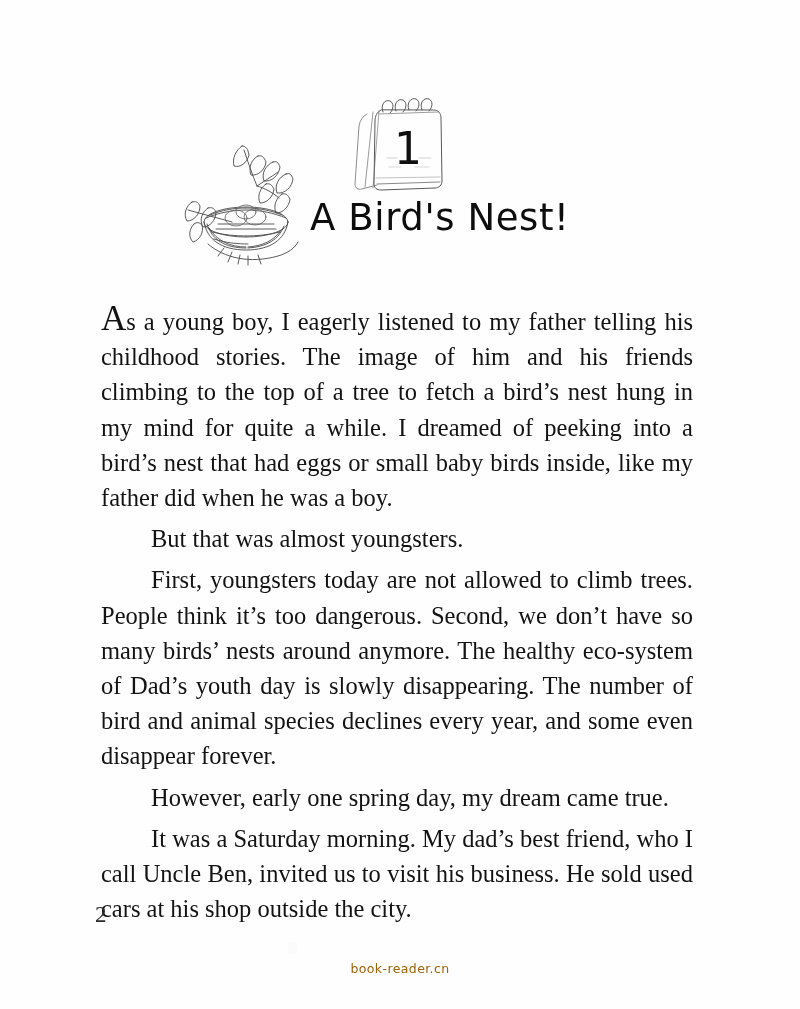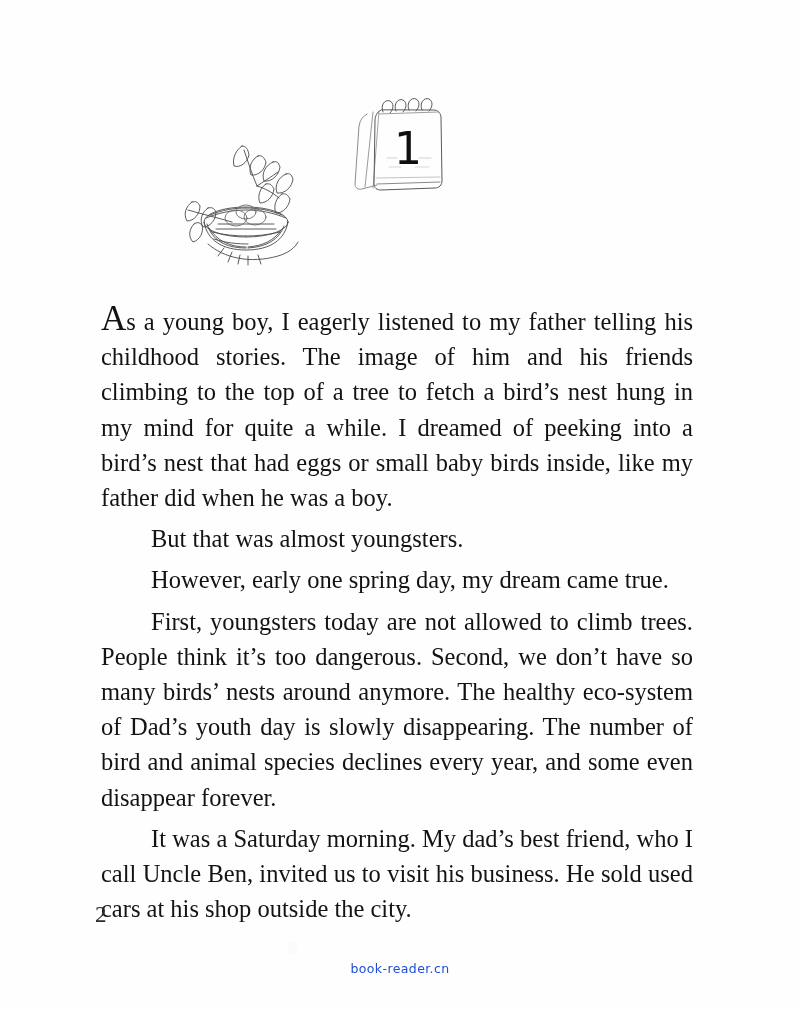--- a/index.html
+++ b/index.html
@@ -100,21 +100,21 @@
 
   .watermark {
     position: absolute;
     left: 0;
     top: 963px;
     width: 800px;
     text-align: center;
     font-family: "DejaVu Sans", "Liberation Sans", sans-serif;
     font-size: 12.5px;
     letter-spacing: 0.4px;
-    color: #1d4ed8;
+    color: #a16207;
     line-height: 1;
     user-select: none;
   }
 
   .scan-speck {
     position: absolute;
     left: 288px;
     top: 942px;
     width: 9px;
     height: 12px;
@@ -196,27 +196,28 @@
 
         <path d="M44 66 L54 66" stroke="#d2d2d2"></path>
         <path d="M76 66 L88 66" stroke="#d2d2d2"></path>
         <path d="M46 75 L58 75" stroke="#d8d8d8"></path>
         <path d="M72 75 L86 75" stroke="#d8d8d8"></path>
 
         <text x="65" y="72" text-anchor="middle" font-family="DejaVu Sans, Liberation Sans, sans-serif" font-size="44" fill="#0f0f0f" stroke="none">1</text>
       </svg>
     </div>
 
+    <div class="chapter-title">A Bird's Nest!</div>
   </div>
 
   <div class="body-copy">
     <p class="lead"><span class="initial">A</span><span>s a young boy, I eagerly listened to my father telling his childhood stories. The image of him and his friends climbing to the top of a tree to fetch a bird’s nest hung in my mind for quite a while. I dreamed of peeking into a bird’s nest that had eggs or small baby birds inside, like my father did when he was a boy.</span></p>
     <p>But that was almost youngsters.</p>
+    <p>First, youngsters today are not allowed to climb trees. People think it’s too dangerous. Second, we don’t have so many birds’ nests around anymore. The healthy eco-system of Dad’s youth day is slowly disappearing. The number of bird and animal species declines every year, and some even disappear forever.</p>
     <p>However, early one spring day, my dream came true.</p>
-    <p>First, youngsters today are not allowed to climb trees. People think it’s too dangerous. Second, we don’t have so many birds’ nests around anymore. The healthy eco-system of Dad’s youth day is slowly disappearing. The number of bird and animal species declines every year, and some even disappear forever.</p>
     <p>It was a Saturday morning. My dad’s best friend, who I call Uncle Ben, invited us to visit his business. He sold used cars at his shop outside the city.</p>
   </div>
 
   <div class="scan-speck"></div>
 
   <div class="folio">2</div>
 
   <div class="watermark">book-reader.cn</div>
 
 </div>

